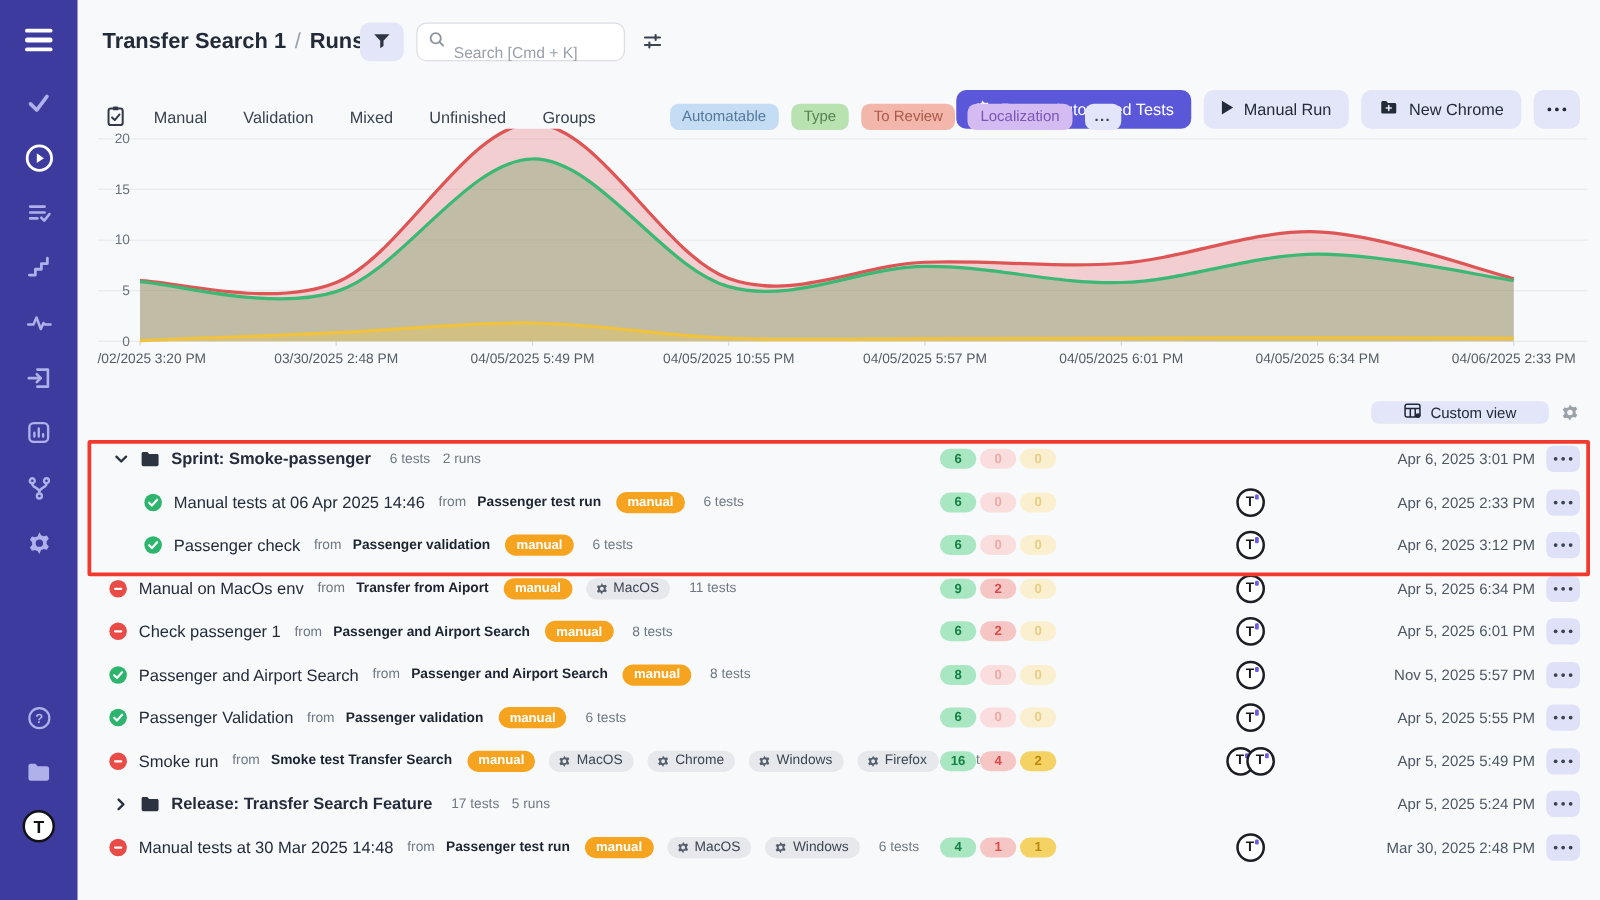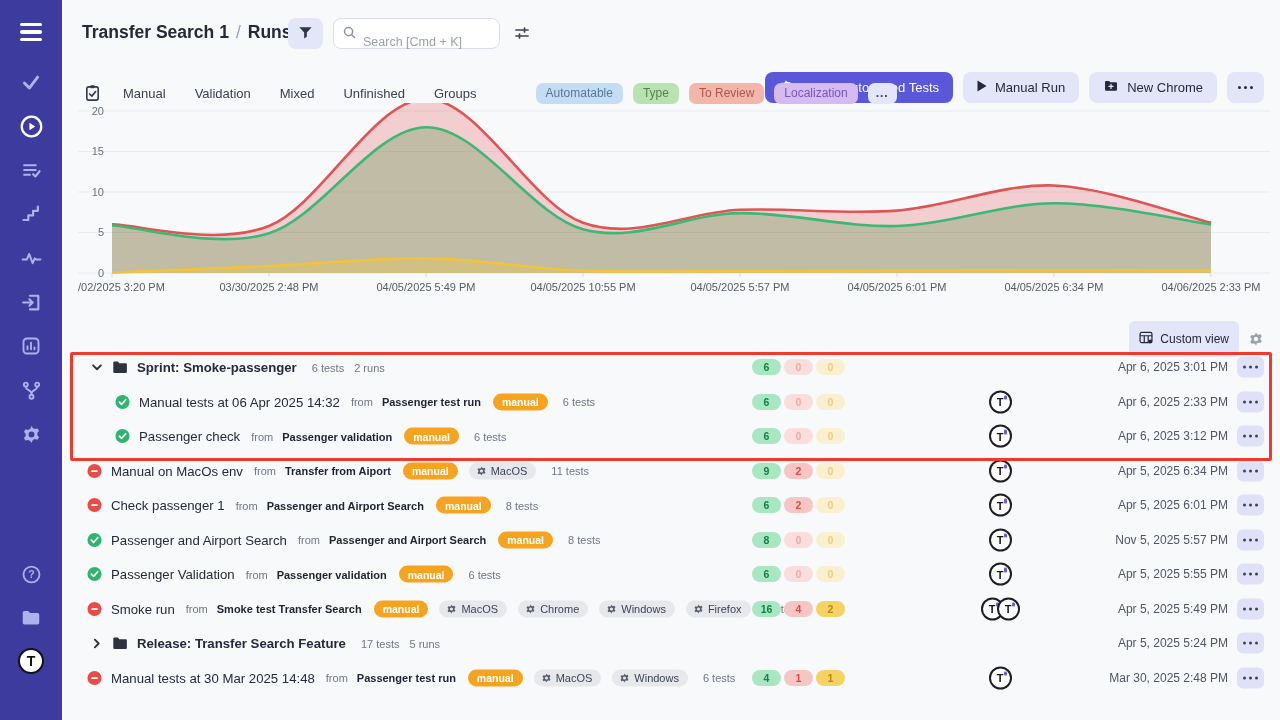--- a/index.html
+++ b/index.html
@@ -58,22 +58,22 @@
 
   
   .chart { position:absolute; left:16px; top:103px; width:1192px; height:198px; }
   .chart svg { display:block; }
   .xlabels { position:absolute; left:0; top:178px; width:100%; height:14px; }
   .xlabel { position:absolute; top:0; font-size:11px; color:#555c66; white-space:nowrap; transform:translateX(-50%); }
   .xlabel.first { transform:none; }
 
   
   .viewbar { position:absolute; top:321px; right:16px; display:flex; align-items:center; gap:9px; }
-  .btn-view { height:36px; border:none; border-radius:6px; background:#e3e5f8; color:#20293a;
-    display:inline-flex; align-items:center; gap:7px; padding:0 10px; font-size:12px; font-weight:500; cursor:pointer;
+  .btn-view { height:18px; border:none; border-radius:6px; background:#e3e5f8; color:#20293a;
+    display:inline-flex; align-items:center; gap:7px; padding:0 26px; font-size:12px; font-weight:500; cursor:pointer;
     font-family:"Liberation Sans", sans-serif; }
   .gear-view { border:none; background:transparent; color:#9aa1ab; cursor:pointer; display:flex; padding:0; }
 
   
   .list { position:absolute; top:350px; left:0; right:0; }
   .row { position:relative; height:34.5px; cursor:pointer; }
   .r-left { position:absolute; top:50%; transform:translateY(-50%); display:flex; align-items:center; gap:9px; white-space:nowrap; }
   .r-title { font-size:13.2px; color:#242b3a; font-weight:500; }
   .row.group .r-title { font-weight:bold; }
   .r-from { font-size:11px; color:#6f7783; margin-left:2px; }
@@ -354,21 +354,21 @@
           </button>
         </div>
         <div class="row">
           <div class="r-left" style="left: 53px;">
             <span style="display: flex;">
               <svg width="15" height="15" viewBox="0 0 16 16">
                 <circle cx="8" cy="8" r="7.5" fill="#2db56d"></circle>
                 <path d="M4.6 8.2l2.4 2.4 4.4-5" stroke="#ffffff" stroke-width="1.8" fill="none" stroke-linecap="round" stroke-linejoin="round"></path>
               </svg>
             </span>
-            <span class="r-title">Manual tests at 06 Apr 2025 14:32</span>
+            <span class="r-title">Manual tests at 06 Apr 2025 14:46</span>
             <span class="r-from">from</span>
             <span class="r-source">Passenger test run</span>
             <span class="badge">manual</span>
             <span class="r-tests">6 tests</span>
           </div>
           <div class="r-counts">
             <span class="pill green">6</span>
             <span class="pill red muted">0</span>
             <span class="pill yellow muted">0</span>
           </div>

